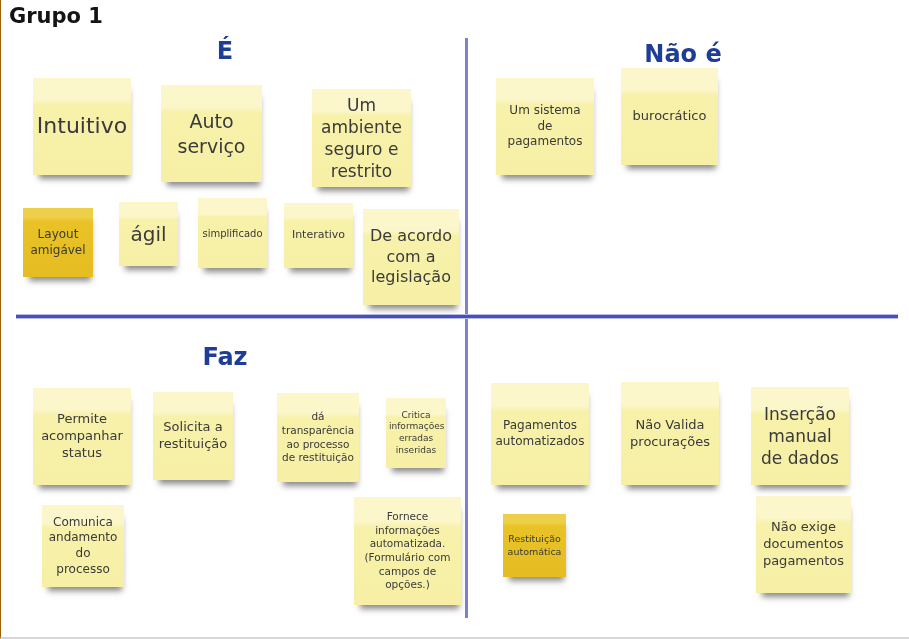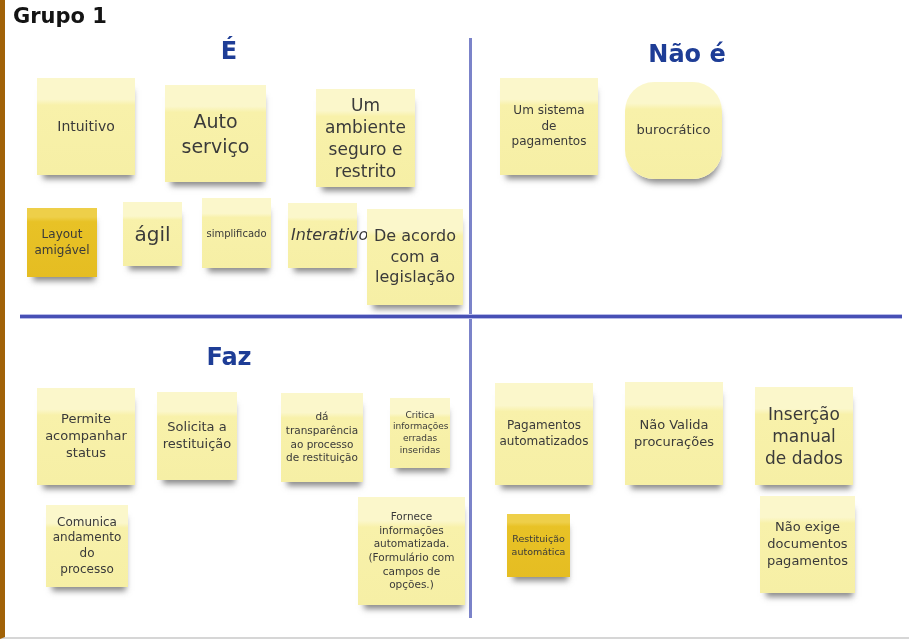--- a/index.html
+++ b/index.html
@@ -2,21 +2,21 @@
 <html><head>
 <meta charset="utf-8">
 <style>
   html, body { margin: 0; padding: 0; background: #ffffff; }
   .board {
     position: relative;
     width: 909px;
     height: 639px;
     background: #ffffff;
     font-family: "DejaVu Sans", "Liberation Sans", sans-serif;
-    border-left: 5px solid #a16207;
+    border-left: 1px solid #a16207;
     border-bottom: 2px solid #d6d6d6;
     box-sizing: border-box;
     overflow: hidden;
   }
   .board-title {
     position: absolute;
     left: 8px;
     top: 4px;
     font-size: 21px;
     font-weight: bold;
@@ -76,21 +76,21 @@
   <div class="board-title">Grupo 1</div>
 
   <div class="divider-v"></div>
   <div class="divider-h"></div>
 
   <div class="qlabel" style="left:224px; top:37px;">É</div>
   <div class="qlabel" style="left:682px; top:40px;">Não é</div>
   <div class="qlabel" style="left:224px; top:343px;">Faz</div>
 
   <div id="notes-layer">
-      <div class="note" style="left: 32px; top: 78px; width: 98px; height: 97px; font-size: 14px;">
+      <div class="note" style="left: 32px; top: 78px; width: 98px; height: 97px; font-size: 22px;">
         <span>Intuitivo</span>
       </div>
       <div class="note" style="left: 160px; top: 85px; width: 101px; height: 97px; font-size: 19px;">
         <span>Auto
 serviço</span>
       </div>
       <div class="note" style="left: 311px; top: 89px; width: 99px; height: 98px; font-size: 17px;">
         <span>Um
 ambiente
 seguro e
@@ -99,34 +99,34 @@
       <div class="note gold" style="left: 22px; top: 208px; width: 70px; height: 69px; font-size: 12px;">
         <span>Layout
 amigável</span>
       </div>
       <div class="note" style="left: 118px; top: 202px; width: 59px; height: 64px; font-size: 20px;">
         <span>ágil</span>
       </div>
       <div class="note" style="left: 197px; top: 198px; width: 69px; height: 70px; font-size: 10px;">
         <span>simplificado</span>
       </div>
-      <div class="note" style="left: 283px; top: 203px; width: 69px; height: 65px; font-size: 16px; font-style: italic;">
+      <div class="note" style="left: 283px; top: 203px; width: 69px; height: 65px; font-size: 11px;">
         <span>Interativo</span>
       </div>
       <div class="note" style="left: 362px; top: 209px; width: 96px; height: 96px; font-size: 16px;">
         <span>De acordo
 com a
 legislação</span>
       </div>
       <div class="note" style="left: 495px; top: 78px; width: 98px; height: 97px; font-size: 12px; justify-content: center;">
         <span>Um sistema
 de
 pagamentos</span>
       </div>
-      <div class="note" style="left: 620px; top: 82px; width: 97px; height: 97px; font-size: 13px; border-radius: 29px;">
+      <div class="note" style="left: 620px; top: 68px; width: 97px; height: 97px; font-size: 13px;">
         <span>burocrático</span>
       </div>
       <div class="note" style="left: 32px; top: 388px; width: 98px; height: 97px; font-size: 13px;">
         <span>Permite
 acompanhar
 status</span>
       </div>
       <div class="note" style="left: 152px; top: 392px; width: 80px; height: 88px; font-size: 13px;">
         <span>Solicita a
 restituição</span>

